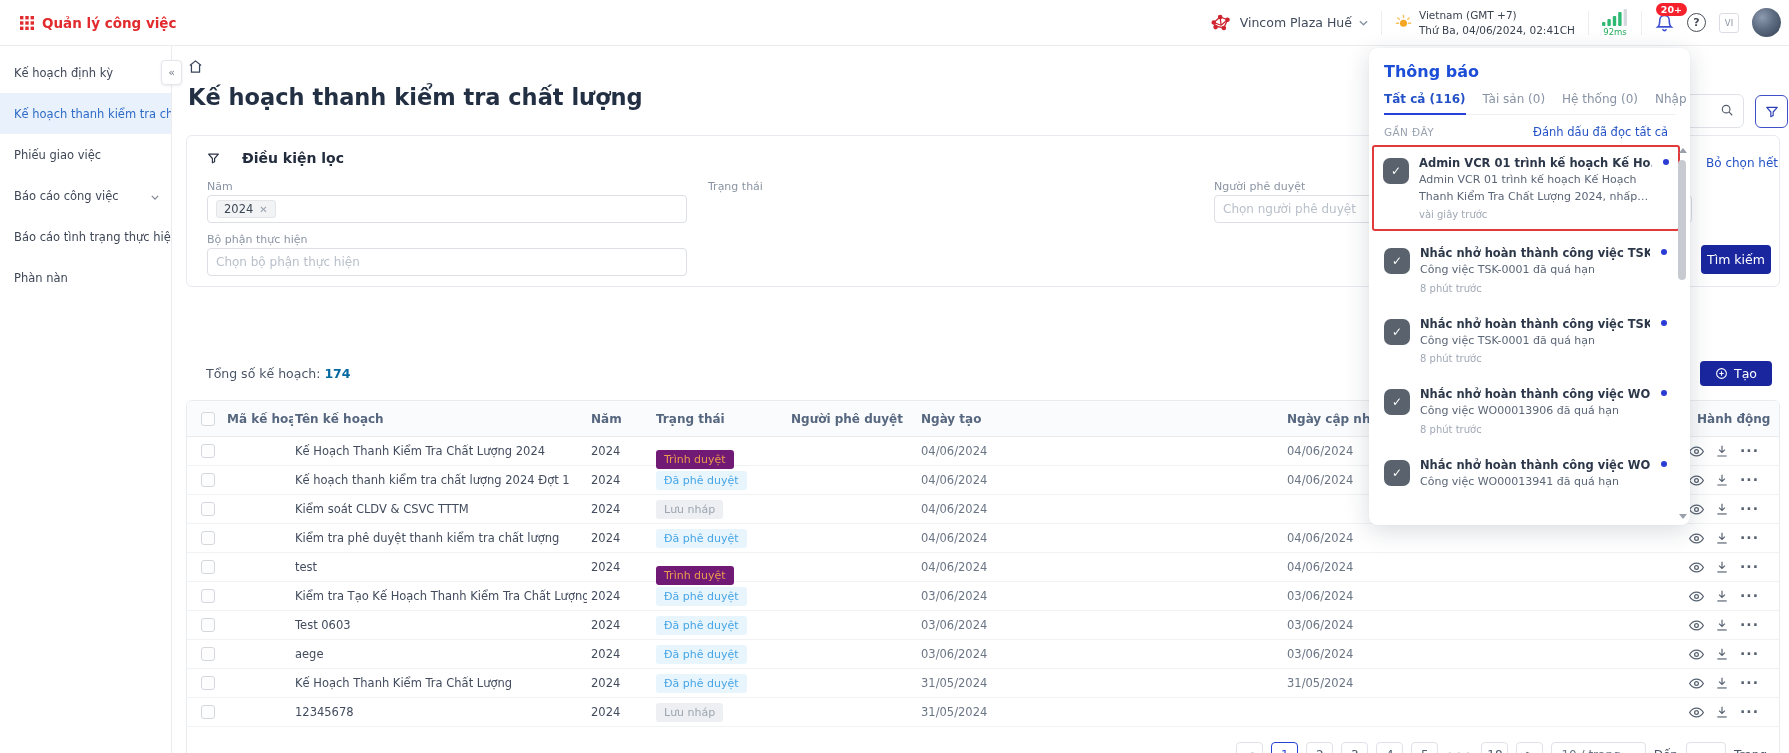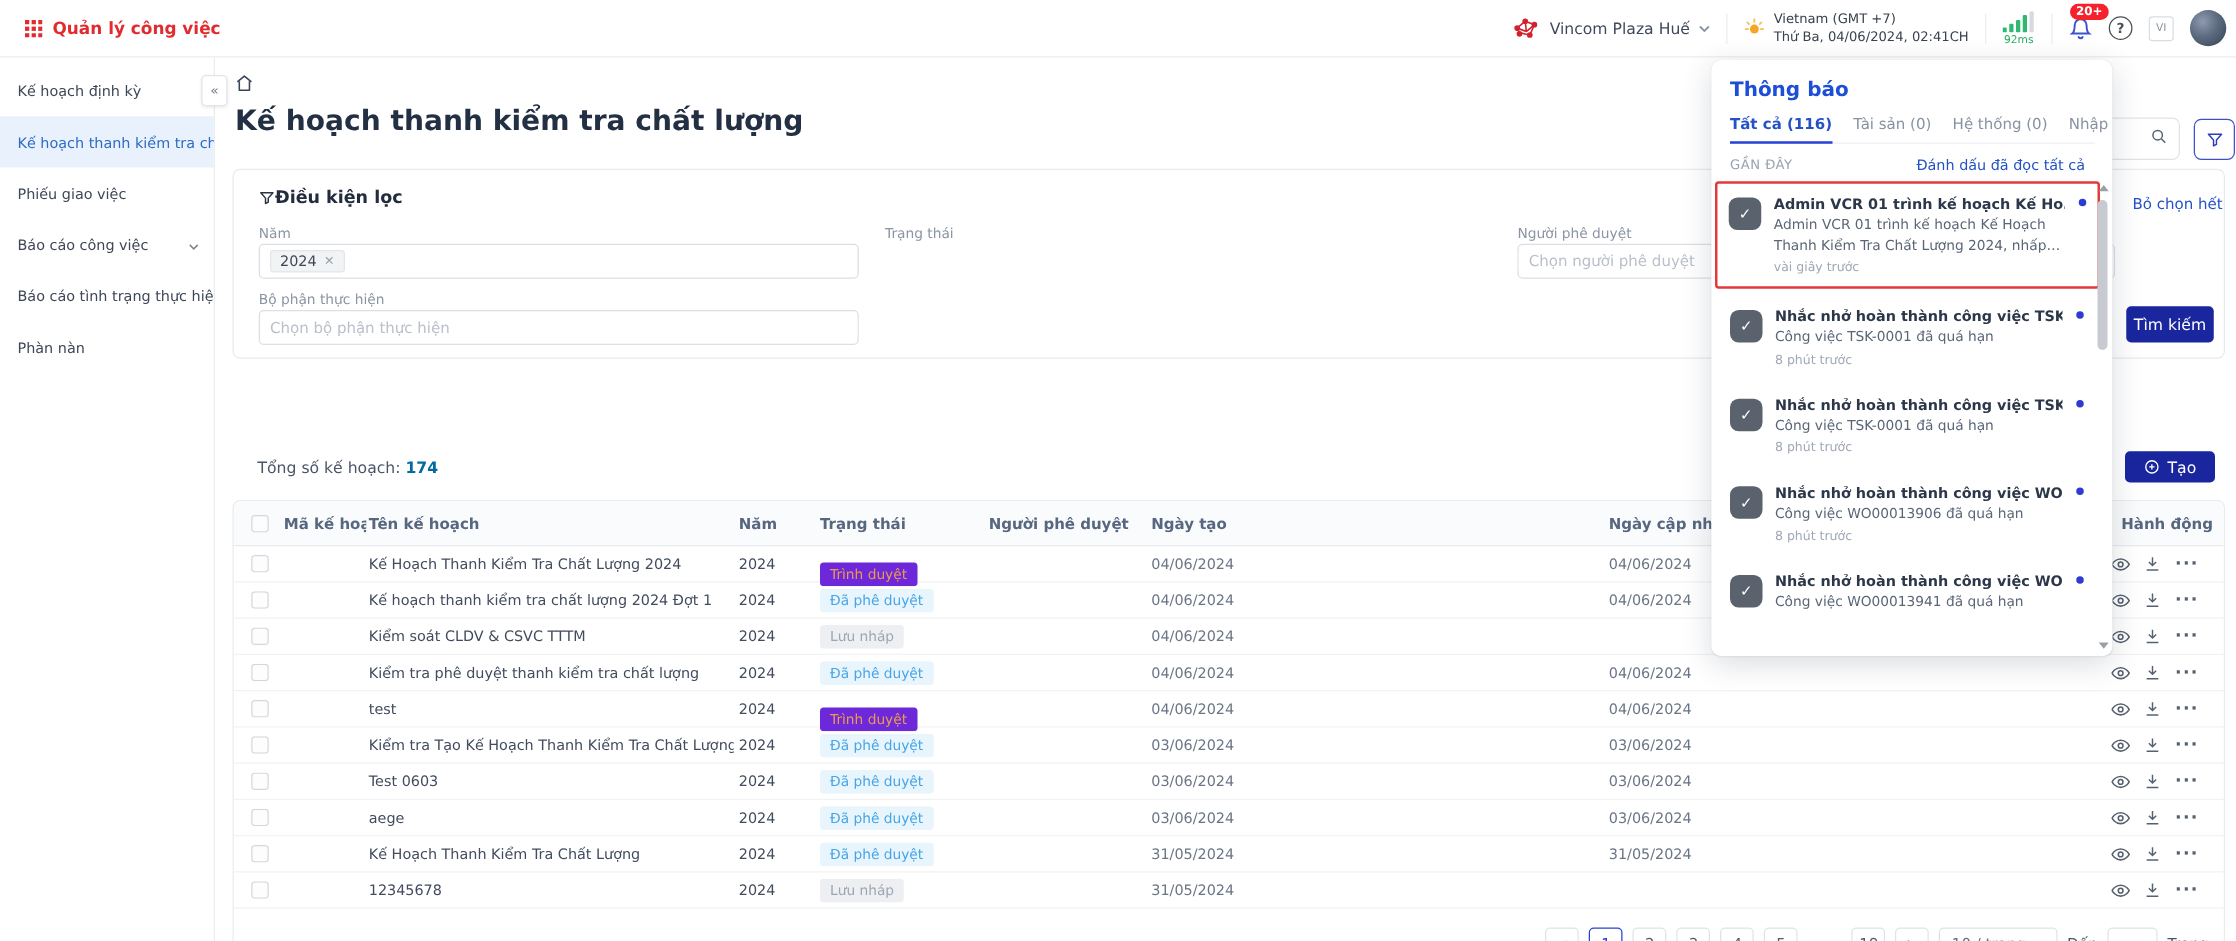--- a/index.html
+++ b/index.html
@@ -33,21 +33,21 @@
   .collapse-btn { position:absolute; left:-11px; top:14px; width:21px; height:25px; background:#fff; border:1px solid #e2e5ea; border-radius:4px; box-shadow:0 1px 3px rgba(0,0,0,.08); display:flex; align-items:center; justify-content:center; font-size:11px; color:#707a88; z-index:12; cursor:pointer; }
   .home { position:absolute; left:16px; top:13px; color:#38445a; cursor:pointer; }
   .ptitle { position:absolute; left:16px; top:38px; font-size:22.5px; font-weight:700; color:#233044; }
   .search-box { position:absolute; left:1400px; top:48px; width:172px; height:34px; border:1px solid #dfe3e8; border-radius:6px; background:#fff; display:flex; align-items:center; }
   .search-box input { border:none; outline:none; flex:1; min-width:0; padding:0 4px 0 10px; font-size:12px; font-family:inherit; }
   .search-box .mag { margin-right:9px; color:#555e6b; }
   .filter-btn { position:absolute; left:1583px; top:49px; width:33px; height:33px; border:1px solid #4050c9; border-radius:6px; background:#fff; display:flex; align-items:center; justify-content:center; color:#2b3eb5; cursor:pointer; }
 
   
   .fcard { position:absolute; left:14px; top:89px; width:1594px; height:152px; border:1px solid #e7eaee; border-radius:6px; background:#fff; }
-  .fcard .legend { position:absolute; left:20px; top:14px; display:flex; align-items:center; gap:0; font-size:14px; font-weight:700; color:#222c3d; }
+  .fcard .legend { position:absolute; left:20px; top:14px; display:flex; align-items:center; gap:22px; font-size:14px; font-weight:700; color:#222c3d; }
   .flabel { position:absolute; font-size:11px; color:#8a94a3; }
   .finput { position:absolute; height:28px; border:1px solid #dcdfe4; border-radius:4px; background:#fff; display:flex; align-items:center; padding:0 8px; }
   .finput input { border:none; outline:none; width:100%; font-size:12px; font-family:inherit; color:#3e4757; }
   .finput input::placeholder { color:#b9c0ca; }
   .ytag { display:inline-flex; align-items:center; gap:6px; background:#f2f3f5; border:1px solid #e3e5e8; border-radius:3px; padding:1px 7px; font-size:11.5px; color:#3f4856; }
   .ytag .x { color:#98a1ad; font-size:10px; cursor:pointer; }
   .btn-primary { background:#19269e; color:#fff; border:none; border-radius:4px; font-size:12.5px; font-family:inherit; display:inline-flex; align-items:center; justify-content:center; gap:6px; cursor:pointer; }
   .search-action { position:absolute; right:8px; bottom:12px; width:70px; height:29px; }
 
   
@@ -62,21 +62,21 @@
   .thead { height:36px; background:#fafbfc; border-bottom:1px solid #e9ecef; font-weight:700; color:#56677f; font-size:12px; }
   .trow { height:29px; border-bottom:1px solid #f1f2f4; font-size:11.5px; color:#424c5e; }
   .c { flex:none; white-space:nowrap; overflow:hidden; }
   .c1{width:40px; display:flex;} .c2{width:66px;} .c3{width:294px; padding-left:2px;} .c4{width:65px; padding-left:4px;}
   .c5{width:135px; padding-left:4px;} .c6{width:130px; padding-left:4px;} .c7{width:370px; padding-left:4px;}
   .c8{width:380px;} .c9{width:114px; padding-left:22px; display:flex; align-items:center; gap:11px;}
   .thead .c9{padding-left:30px;}
   .cb { width:14px; height:14px; border:1px solid #d4d8dd; border-radius:3px; background:#fdfdfe; margin-left:14px; cursor:pointer; }
   .trow .c7, .trow .c8 { color:#6a7585; }
   .badge { display:inline-block; padding:3px 8px; border-radius:3px; font-size:11px; }
-  .badge[data-st="submitted"] { color:#ed9a4e; background:#6d28d9;margin-top:16px; }
+  .badge[data-st="submitted"] { color:#ed9a4e; background:#701a75;margin-top:16px; }
   .badge[data-st="approved"] { color:#45a5e6; background:#e9f5fd; }
   .badge[data-st="draft"] { color:#9ca6b2; background:#edeff2; }
   .badge:empty { display:none; }
   .aicon { color:#566170; display:inline-flex; align-items:center; cursor:pointer; }
   .aicon.dots { font-size:14px; font-weight:700; letter-spacing:1px; color:#566170; }
 
   
   .pagin { height:56px; display:flex; align-items:center; justify-content:flex-end; gap:8px; padding-right:12px; font-size:12px; color:#4a5565; }
   .pbtn { min-width:27px; height:27px; border:1px solid #dfe3e8; border-radius:4px; background:#fff; display:inline-flex; align-items:center; justify-content:center; font-size:12px; color:#515c6b; cursor:pointer; padding:0 4px; }
   .pbtn.active { border-color:#2741d7; color:#2741d7; }

